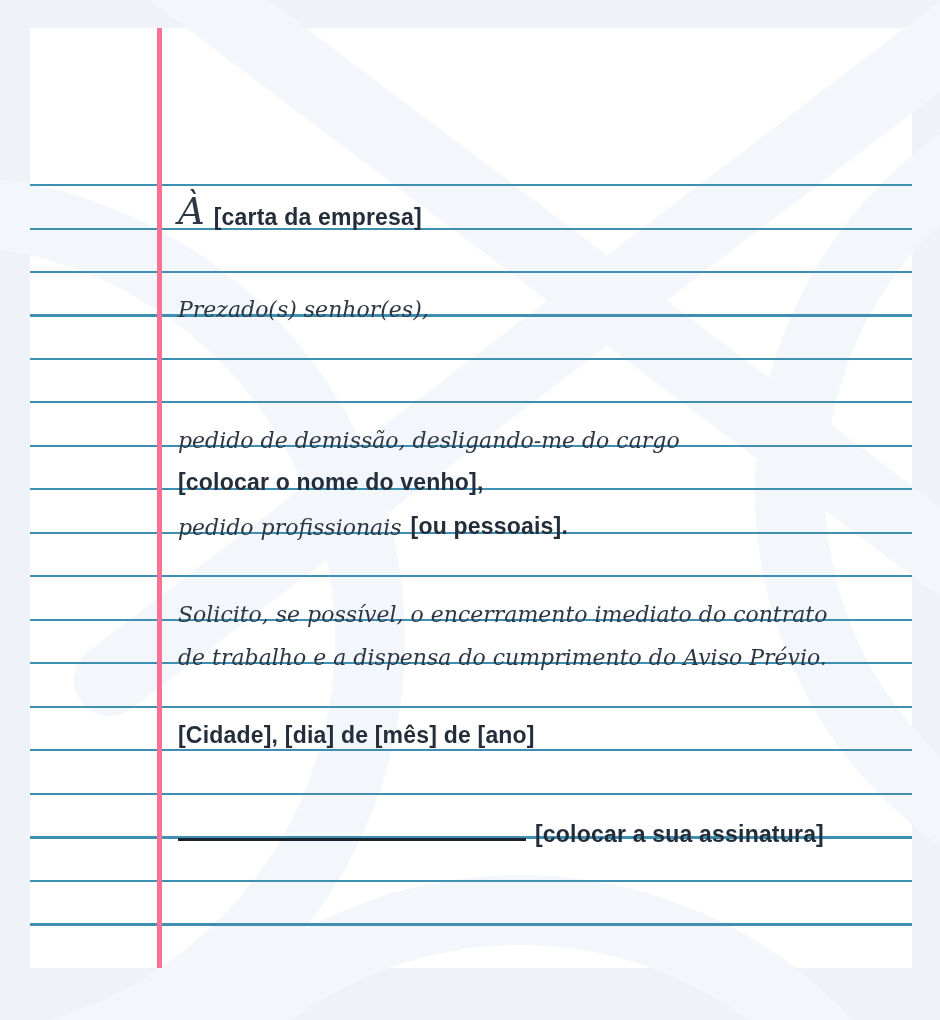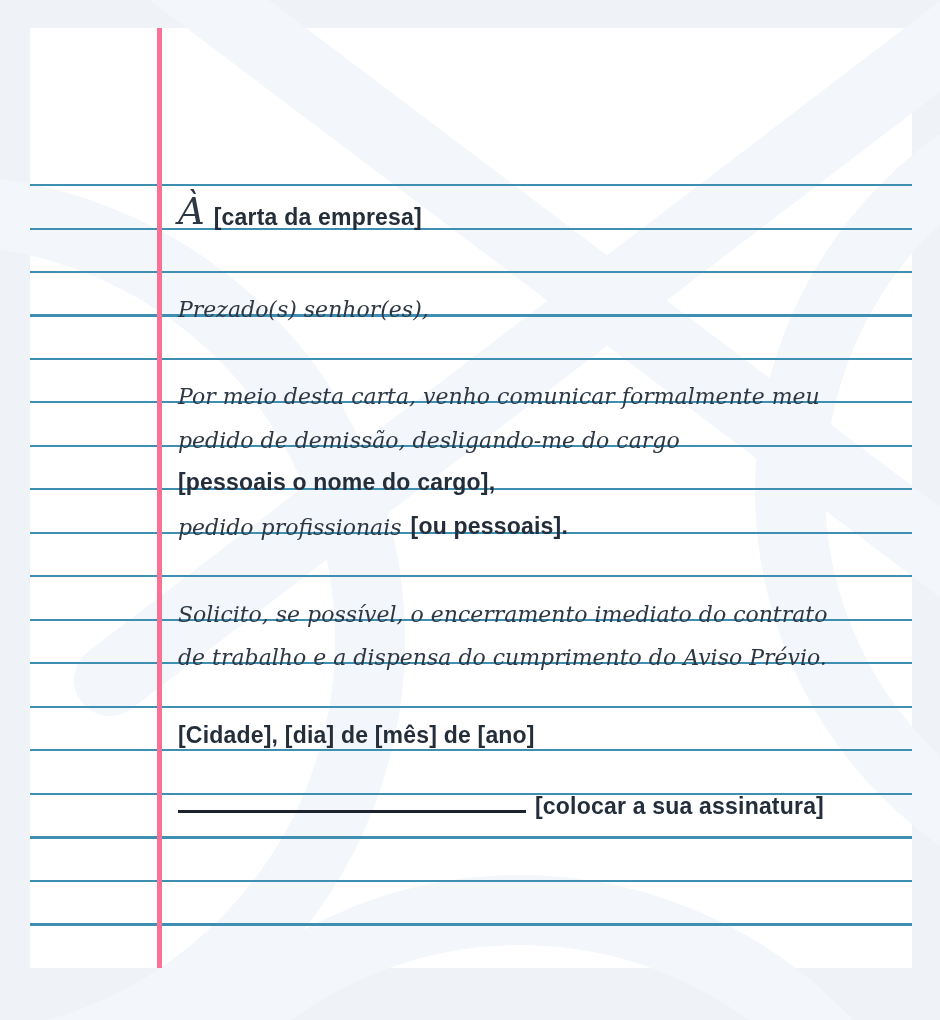--- a/index.html
+++ b/index.html
@@ -107,21 +107,21 @@
   
   .row-1{top:186px;}
   .row-2{top:277px;}
   .row-3{top:364px;}
   .row-4{top:408px;}
   .row-5{top:451px;}
   .row-6{top:495px;}
   .row-7{top:582px;}
   .row-8{top:625px;}
   .row-9{top:704px;justify-content:center;}
-  .row-10{top:775px;}
+  .row-10{top:803px;}
   .row-11{top:843px;}
 </style>
 </head>
 <body>
 
 <div class="canvas">
 
   <div class="paper"></div>
 
   <svg class="watermark" viewBox="0 0 940 1020" xmlns="http://www.w3.org/2000/svg">
@@ -140,30 +140,27 @@
 
     <div class="row row-1">
       <span class="script script-large">À</span>
       <span class="ph">[carta da empresa]</span>
     </div>
 
     <div class="row row-2">
       <span class="script">Prezado(s) senhor(es),</span>
     </div>
 
-    <div class="row row-3">
-      <span class="script">Por meio desta carta, venho comunicar formalmente meu</span>
-    </div>
 
     <div class="row row-4">
       <span class="script">pedido de demissão, desligando-me do cargo</span>
     </div>
 
     <div class="row row-5">
-      <span class="ph">[pessoais o nome do cargo],</span>
+      <span class="ph">[colocar o nome do venho],</span>
     </div>
 
     <div class="row row-6">
       <span class="script">pedido profissionais</span>
       <span class="ph">[ou pessoais].</span>
     </div>
 
     <div class="row row-7">
       <span class="script">Solicito, se possível, o encerramento imediato do contrato</span>
     </div>

